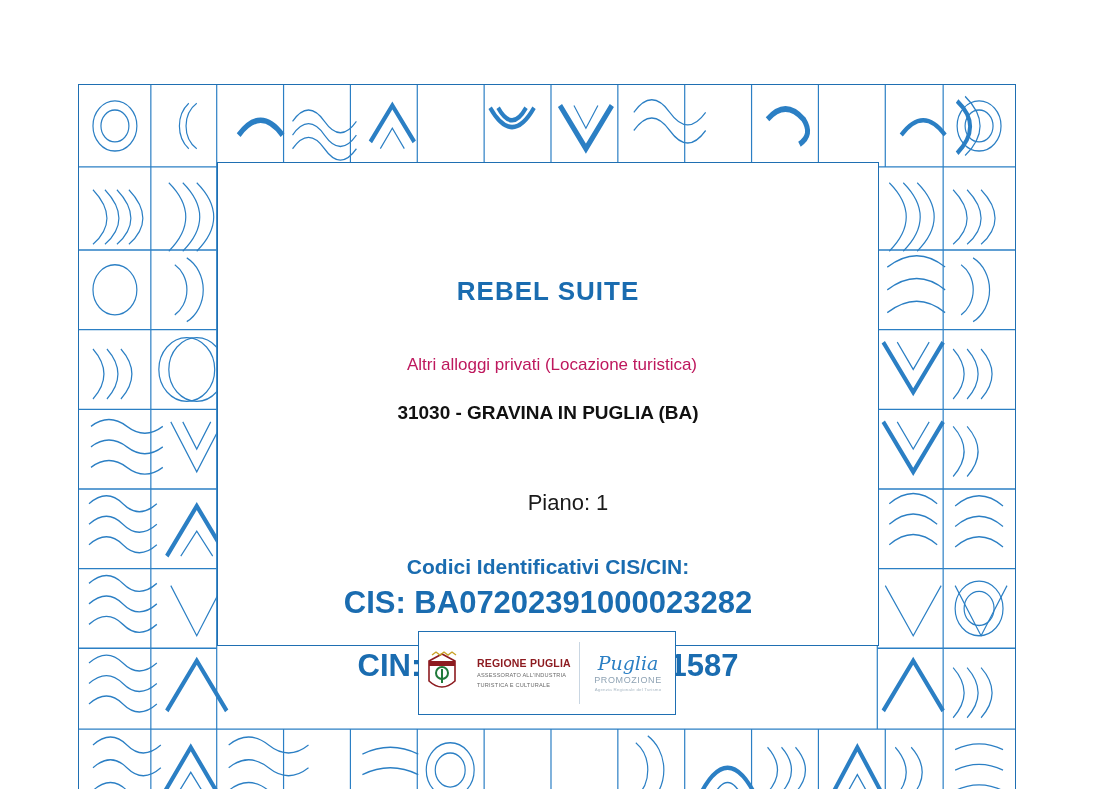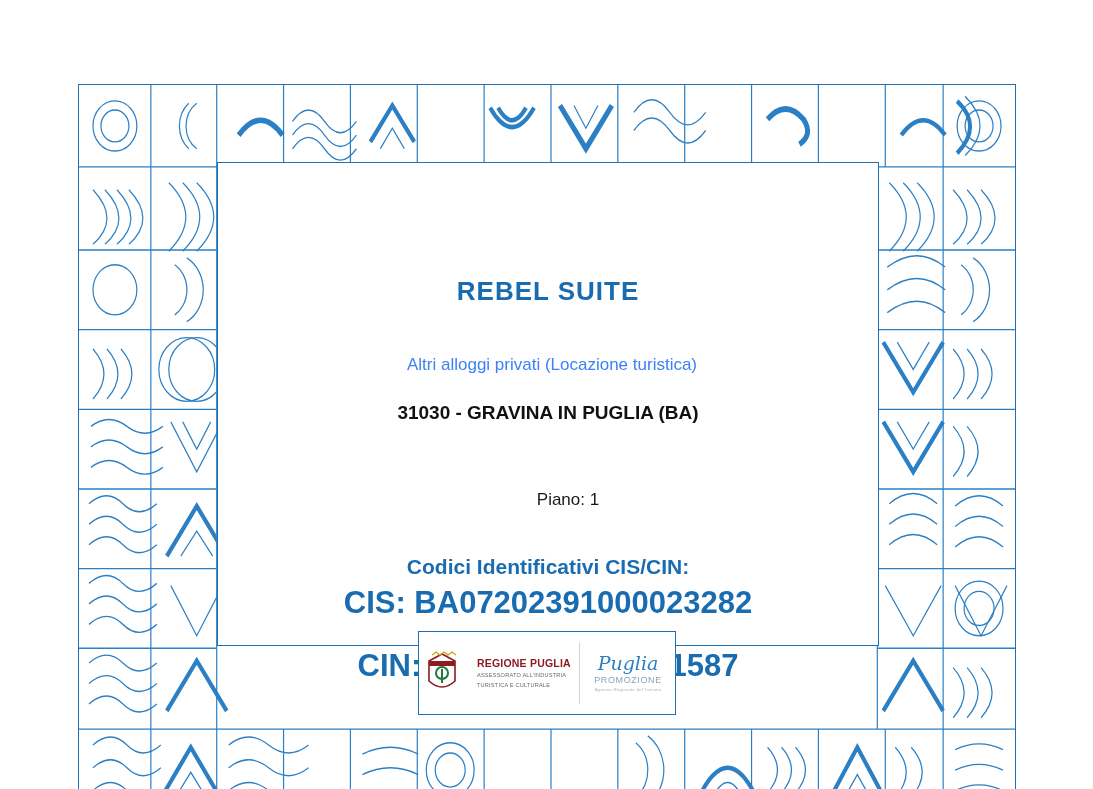--- a/index.html
+++ b/index.html
@@ -58,38 +58,38 @@
     letter-spacing: 1px;
     color: #1a6cb0;
   }
   .subtitle {
     position: absolute;
     left: 8px;
     right: 0;
     top: 192px;
     font-size: 17px;
     font-weight: normal;
-    color: #3b82f6;
+    color: #be185d;
   }
   .address {
     position: absolute;
     left: 0;
     right: 0;
     top: 235px;
     font-size: 19px;
     font-weight: bold;
     color: #111111;
     line-height: 30px;
   }
   .floor {
     position: absolute;
     left: 0;
     right: 0;
     top: 327px;
-    font-size: 17px;
+    font-size: 22px;
     color: #1a1a1a;
     padding-left: 40px;
   }
   .codes-label {
     position: absolute;
     left: 0;
     right: 0;
     top: 392px;
     font-size: 21px;
     font-weight: bold;

